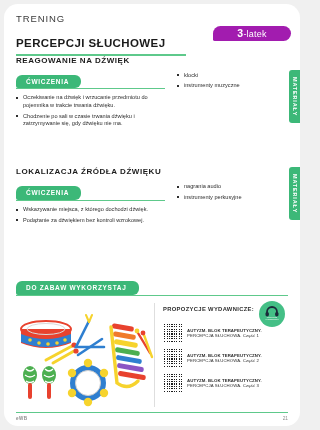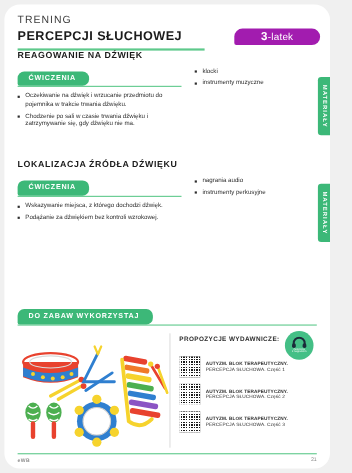--- a/index.html
+++ b/index.html
@@ -17,21 +17,21 @@
   }
 
   
   .header { position: relative; padding: 9px 12px 0 12px; }
   .kicker {
     font-size: 9.5px; letter-spacing: 0.9px; color: #3b3b3b;
     font-weight: 400; line-height: 12px;
   }
   .title {
     font-size: 11.5px; letter-spacing: 0.4px; color: #1b1b1b;
-    font-weight: bold; line-height: 14px; margin-top: 1px;
+    font-weight: bold; line-height: 14px; margin-top: 11px;
   }
   .title-rule {
     height: 1.6px; background: #5ec98b; width: 170px; margin-top: 4px;
   }
   .age-badge {
     position: absolute; right: 9px; top: 22px;
     width: 78px; height: 15px;
     background: #a21caf; border-radius: 8px 8px 8px 2px;
     color: #fff; font-size: 9px; line-height: 15px; text-align: center;
     letter-spacing: 0.2px;
@@ -163,21 +163,21 @@
           <li>klocki</li>
           <li>instrumenty muzyczne</li>
         </ul>
       </div>
     </div>
   </div>
   <div class="mat-tab" id="mat-tab-1">
     <span>MATERIAŁY</span>
   </div>
 
-  <div class="section" style="margin-top:24px;">
+  <div class="section" style="margin-top:36px;">
     <div class="section-title">LOKALIZACJA ŹRÓDŁA DŹWIĘKU</div>
     <div class="cols">
       <div class="col-left">
         <div class="chip">ĆWICZENIA</div>
         <div class="chip-rule"></div>
         <ul class="bullets">
           <li>Wskazywanie miejsca, z którego dochodzi dźwięk.</li>
           <li>Podążanie za dźwiękiem bez kontroli wzrokowej.</li>
         </ul>
       </div>

